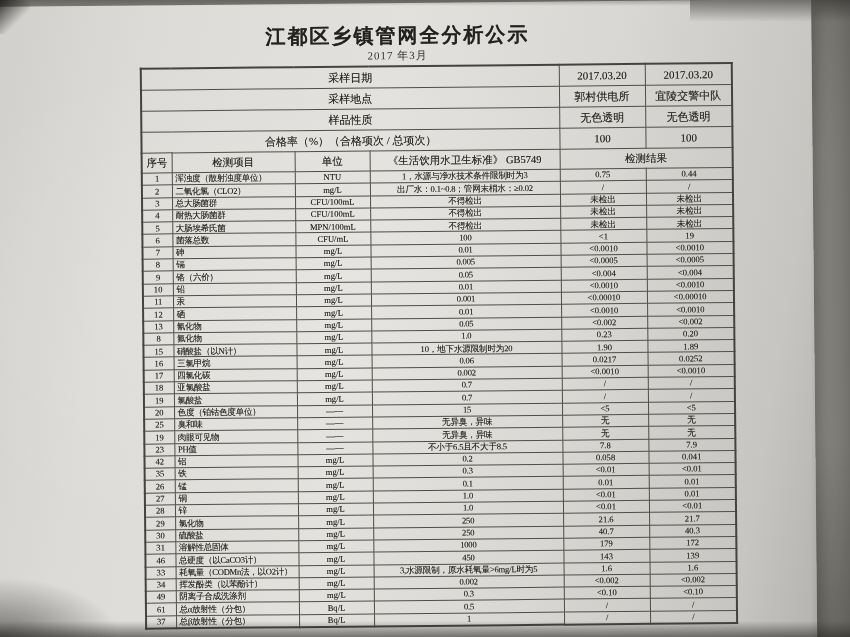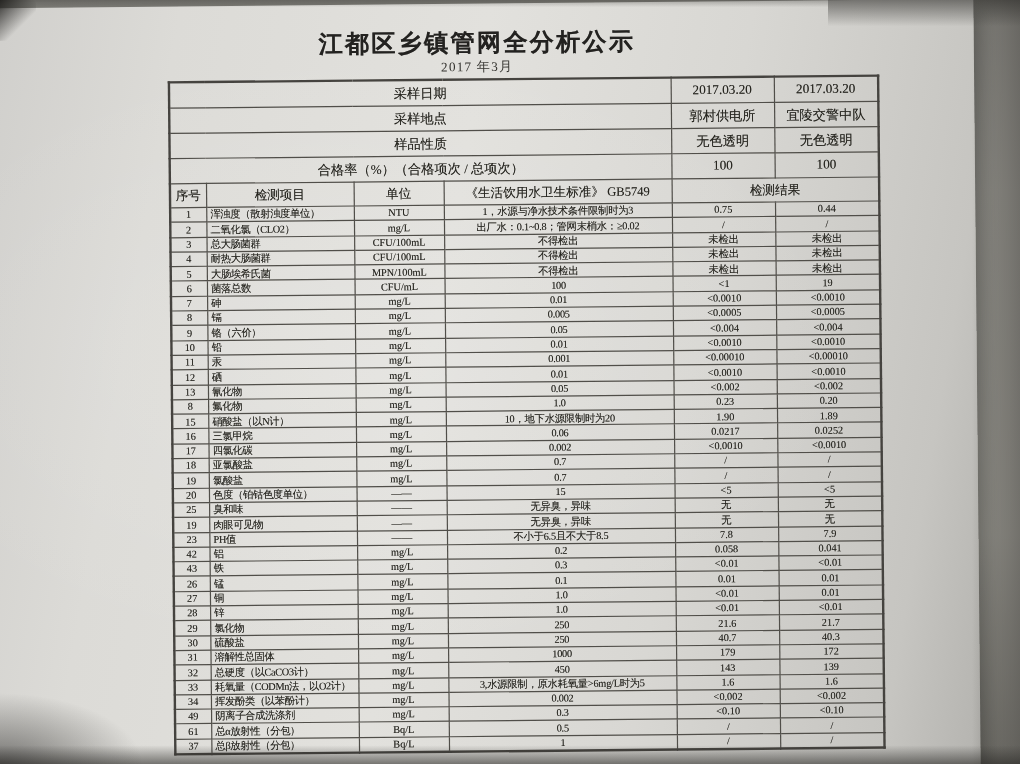--- a/index.html
+++ b/index.html
@@ -300,21 +300,21 @@
           </tr>
           <tr class="data-row">
             <td class="no-cell">42</td>
             <td class="item-cell">铝</td>
             <td class="unit-cell">mg/L</td>
             <td class="standard-cell">0.2</td>
             <td class="result-cell">0.058</td>
             <td class="result-cell">0.041</td>
           </tr>
           <tr class="data-row">
-            <td class="no-cell">43</td>
+            <td class="no-cell">35</td>
             <td class="item-cell">铁</td>
             <td class="unit-cell">mg/L</td>
             <td class="standard-cell">0.3</td>
             <td class="result-cell">&lt;0.01</td>
             <td class="result-cell">&lt;0.01</td>
           </tr>
           <tr class="data-row">
             <td class="no-cell">26</td>
             <td class="item-cell">锰</td>
             <td class="unit-cell">mg/L</td>
@@ -356,21 +356,21 @@
           </tr>
           <tr class="data-row">
             <td class="no-cell">31</td>
             <td class="item-cell">溶解性总固体</td>
             <td class="unit-cell">mg/L</td>
             <td class="standard-cell">1000</td>
             <td class="result-cell">179</td>
             <td class="result-cell">172</td>
           </tr>
           <tr class="data-row">
-            <td class="no-cell">32</td>
+            <td class="no-cell">46</td>
             <td class="item-cell">总硬度（以CaCO3计）</td>
             <td class="unit-cell">mg/L</td>
             <td class="standard-cell">450</td>
             <td class="result-cell">143</td>
             <td class="result-cell">139</td>
           </tr>
           <tr class="data-row">
             <td class="no-cell">33</td>
             <td class="item-cell">耗氧量（CODMn法，以O2计）</td>
             <td class="unit-cell">mg/L</td>

